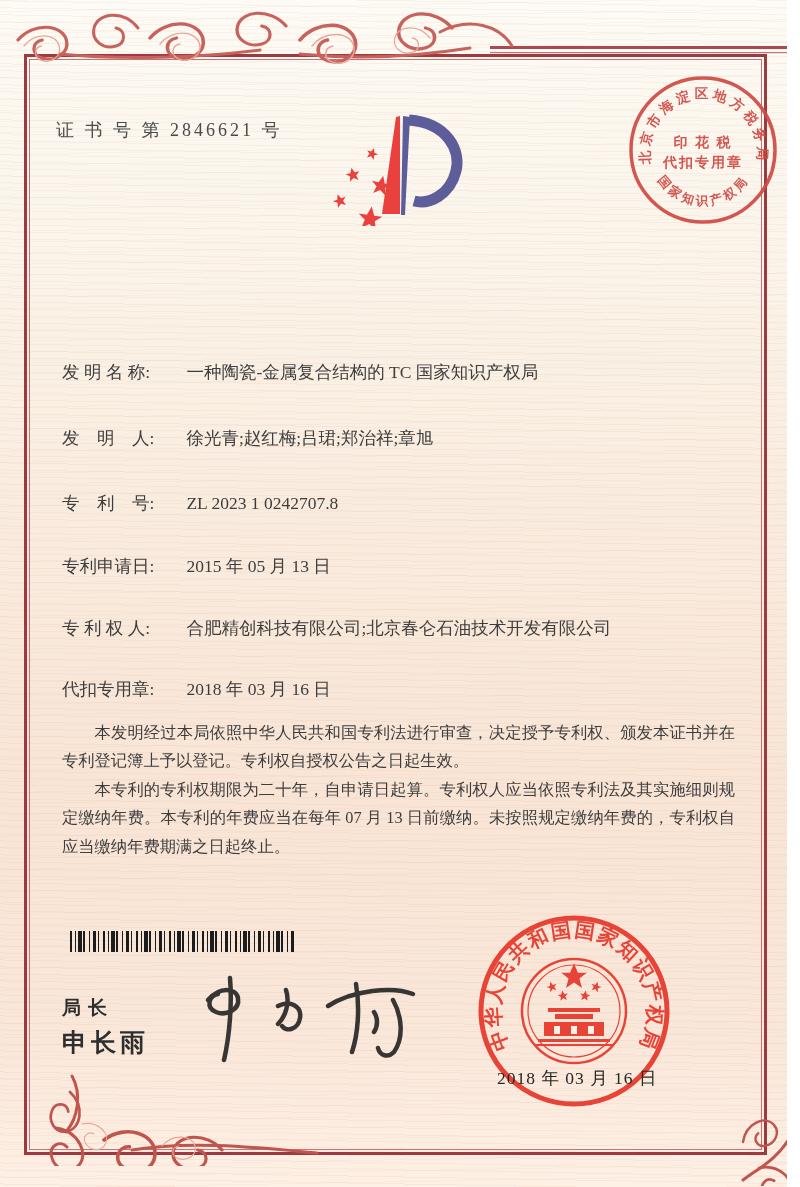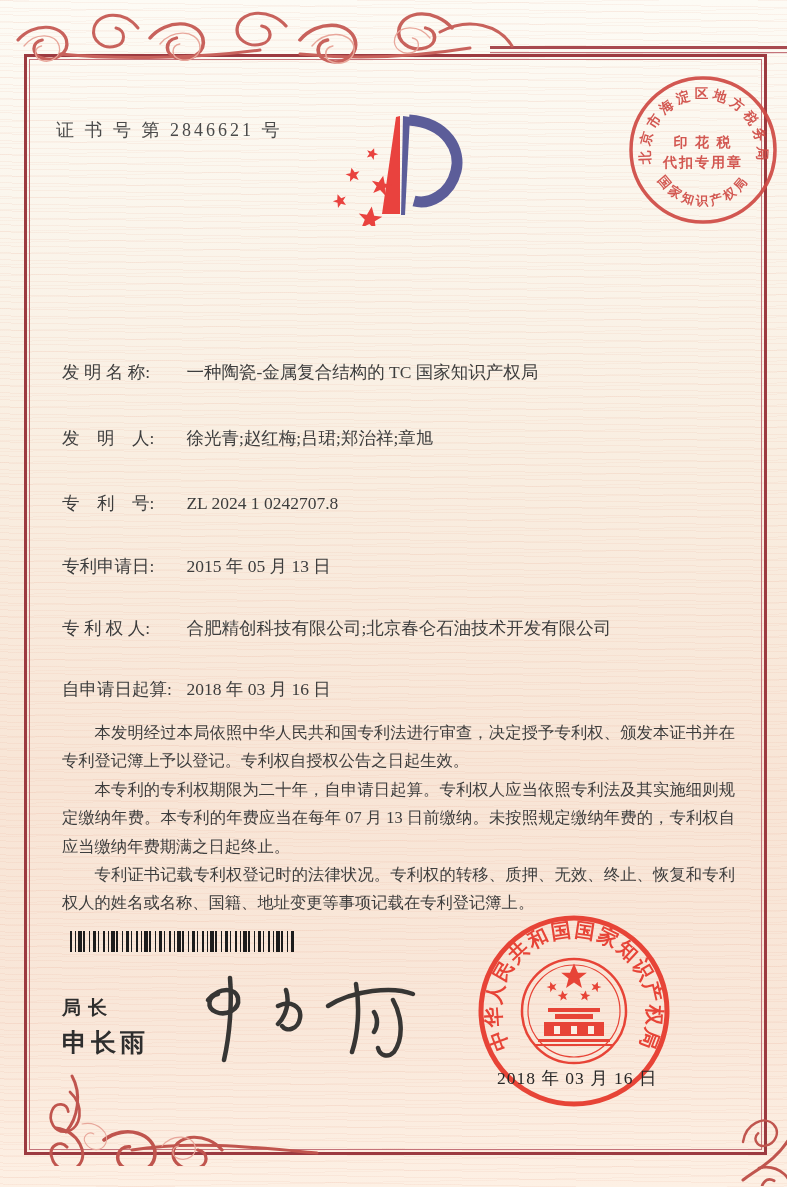--- a/index.html
+++ b/index.html
@@ -102,30 +102,29 @@
     <text class="arc-text"><textPath href="#arcTop" startOffset="50%" text-anchor="middle">北京市海淀区地方税务局</textPath></text>
     <text class="arc-text-b"><textPath href="#arcBot" startOffset="50%" text-anchor="middle">国家知识产权局</textPath></text>
     <text class="stamp-center" x="77" y="74" text-anchor="middle">印 花 税</text>
     <text class="stamp-center" x="77" y="94" text-anchor="middle">代扣专用章</text>
   </svg>
 
 
   <div class="fields">
     <div class="field-row f0"><span class="lab">发 明 名 称:</span> <span>一种陶瓷-金属复合结构的 TC 国家知识产权局</span></div>
     <div class="field-row f1"><span class="lab">发　明　人:</span> <span>徐光青;赵红梅;吕珺;郑治祥;章旭</span></div>
-    <div class="field-row f2"><span class="lab">专　利　号:</span> <span>ZL 2024 1 0242707.8</span></div>
+    <div class="field-row f2"><span class="lab">专　利　号:</span> <span>ZL 2023 1 0242707.8</span></div>
     <div class="field-row f3"><span class="lab">专利申请日:</span> <span>2015 年 05 月 13 日</span></div>
     <div class="field-row f4"><span class="lab">专 利 权 人:</span> <span>合肥精创科技有限公司;北京春仑石油技术开发有限公司</span></div>
-    <div class="field-row f5"><span class="lab">自申请日起算:</span> <span>2018 年 03 月 16 日</span></div>
+    <div class="field-row f5"><span class="lab">代扣专用章:</span> <span>2018 年 03 月 16 日</span></div>
   </div>
 
   <div class="paras">
     <p>本发明经过本局依照中华人民共和国专利法进行审查，决定授予专利权、颁发本证书并在专利登记簿上予以登记。专利权自授权公告之日起生效。</p>
     <p>本专利的专利权期限为二十年，自申请日起算。专利权人应当依照专利法及其实施细则规定缴纳年费。本专利的年费应当在每年 07 月 13 日前缴纳。未按照规定缴纳年费的，专利权自应当缴纳年费期满之日起终止。</p>
-    <p>专利证书记载专利权登记时的法律状况。专利权的转移、质押、无效、终止、恢复和专利权人的姓名或名称、国籍、地址变更等事项记载在专利登记簿上。</p>
   </div>
 
   <div class="barcode"></div>
 
   <div class="commissioner">
     <div class="c-title">局长</div>
     <div class="c-name">申长雨</div>
   </div>
 
   <svg class="signature" width="250" height="95" viewBox="0 0 250 95">

